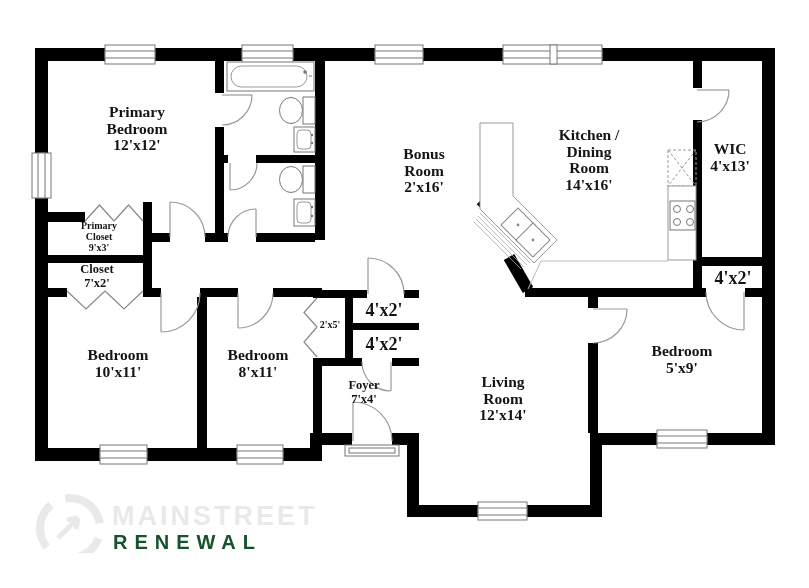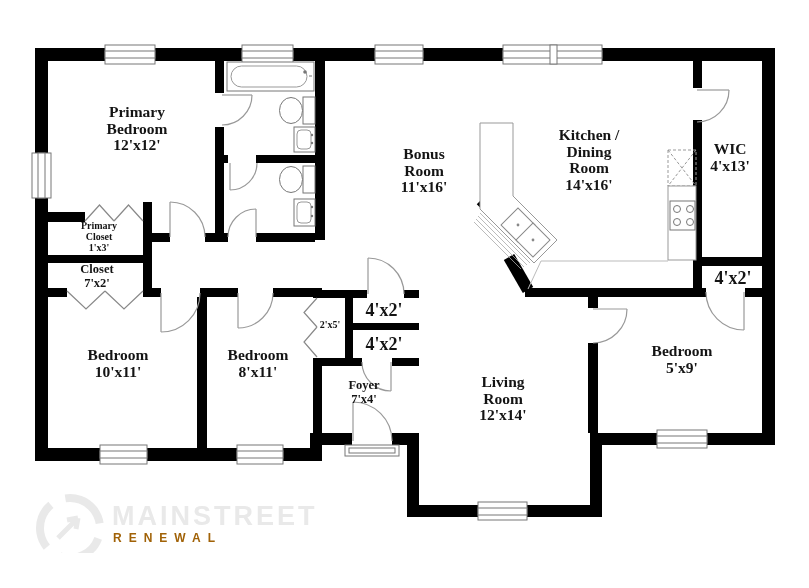--- a/index.html
+++ b/index.html
@@ -11,21 +11,21 @@
   .room-label .rname{white-space:pre-line;}
   .lg{font-size:15.5px;}
   .md{font-size:12.5px;}
   .md2{font-size:18px;}
   .sm{font-size:10px;}
   .wm-line1{position:absolute;left:112px;top:501px;z-index:1;
       font-family:"Liberation Sans","DejaVu Sans",sans-serif;font-weight:bold;
       font-size:27px;letter-spacing:3px;color:#e9e9e9;}
   .wm-line2{position:absolute;left:113px;top:531px;z-index:1;
       font-family:"Liberation Sans","DejaVu Sans",sans-serif;font-weight:bold;
-      font-size:12px;letter-spacing:7px;color:#a16207;}
+      font-size:20px;letter-spacing:7px;color:#14532d;}
   .wm-logo{position:absolute;left:28px;top:486px;z-index:1;}
   .disclaimer{position:absolute;left:0;right:0;top:546px;text-align:center;z-index:4;
       font-size:13.5px;color:#1a1a1a;}
 </style>
 </head>
 <body>
 
 <div class="stage">
 
   <svg class="plan-svg" width="809" height="588" viewBox="0 0 809 588">
@@ -248,21 +248,21 @@
   </svg>
 
   <div class="room-label lg" style="left:137px;top:104px">
     <div class="rname">Primary
 Bedroom</div>
       <div class="rdims">12'x12'</div>
   </div>
   <div class="room-label sm" style="left:99px;top:221px">
     <div class="rname">Primary
 Closet</div>
-      <div class="rdims">1'x3'</div>
+      <div class="rdims">9'x3'</div>
   </div>
   <div class="room-label md" style="left:97px;top:263px">
     <div class="rname">Closet</div>
       <div class="rdims">7'x2'</div>
   </div>
   <div class="room-label lg" style="left:118px;top:347px">
     <div class="rname">Bedroom</div>
       <div class="rdims">10'x11'</div>
   </div>
   <div class="room-label lg" style="left:258px;top:347px">
@@ -278,21 +278,21 @@
   <div class="room-label md2" style="left:384px;top:335px">
     <div class="rdims">4'x2'</div>
   </div>
   <div class="room-label md" style="left:364px;top:379px">
     <div class="rname">Foyer</div>
       <div class="rdims">7'x4'</div>
   </div>
   <div class="room-label lg" style="left:424px;top:146px">
     <div class="rname">Bonus
 Room</div>
-      <div class="rdims">11'x16'</div>
+      <div class="rdims">2'x16'</div>
   </div>
   <div class="room-label lg" style="left:589px;top:127px">
     <div class="rname">Kitchen /
 Dining
 Room</div>
       <div class="rdims">14'x16'</div>
   </div>
   <div class="room-label lg" style="left:730px;top:141px">
     <div class="rname">WIC</div>
       <div class="rdims">4'x13'</div>

